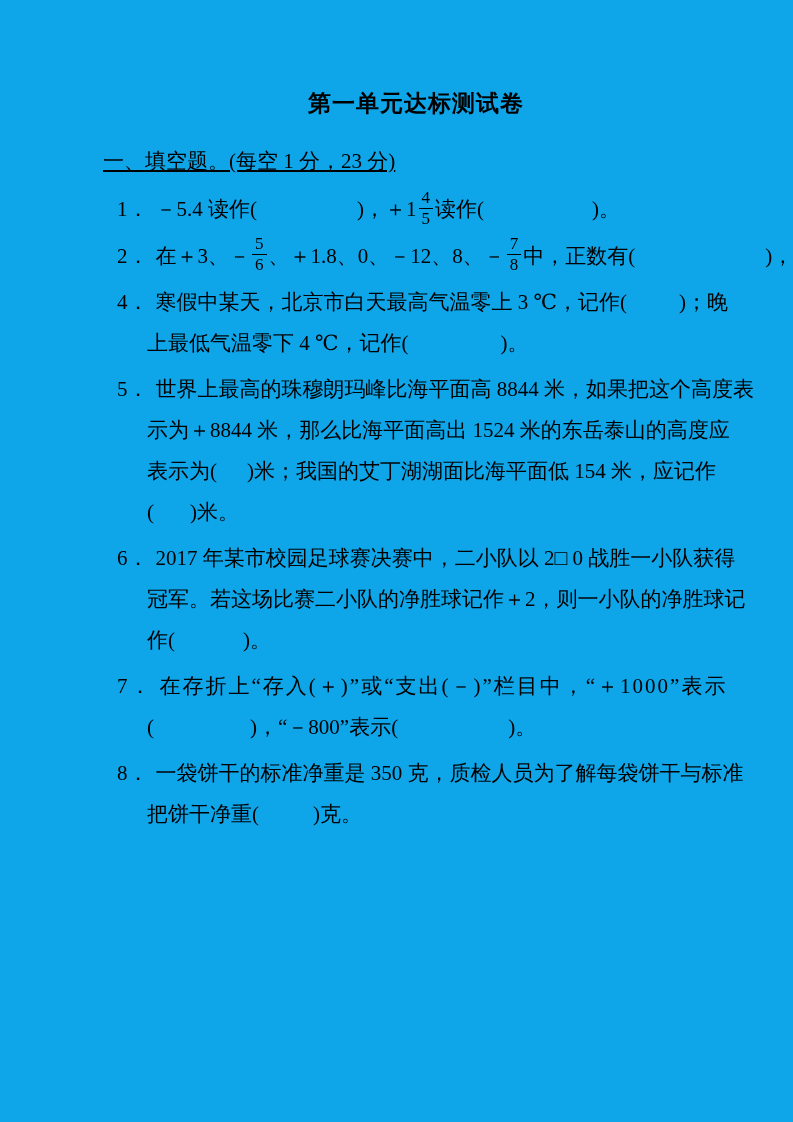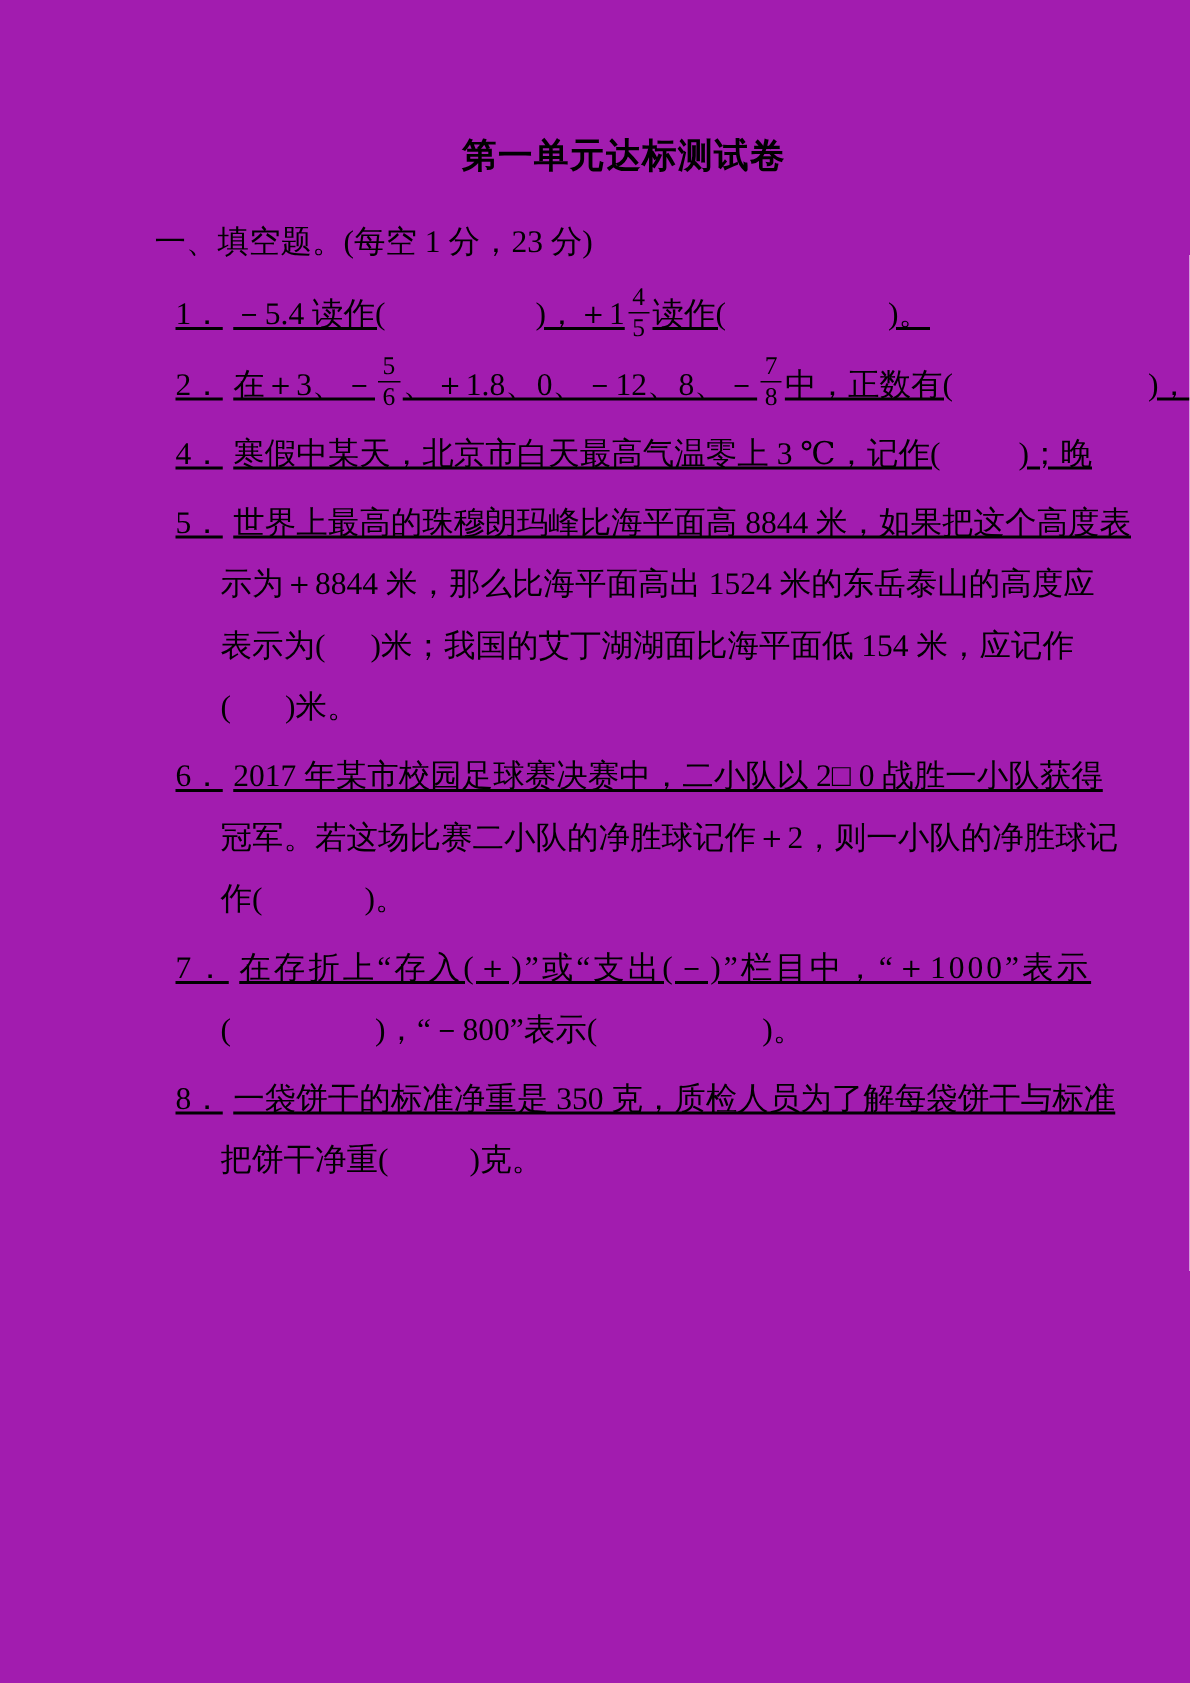--- a/index.html
+++ b/index.html
@@ -8,43 +8,44 @@
     background: #ffffff;
     color: #000000;
     font-family: "Liberation Serif", "DejaVu Serif", serif;
   }
   .page {
     position: relative;
     width: 793px;
     height: 1122px;
     box-sizing: border-box;
     padding: 88px 64px 0 103px;
-    background: #a21caf;
+    background: #0ea5e9;
     overflow: hidden;
   }
   .title {
     margin: 0 0 26px 0;
     font-size: 23px;
     font-weight: 700;
     text-align: center;
     letter-spacing: 1px;
   }
   .section-heading {
     font-size: 21px;
     line-height: 32px;
     margin: 0 0 12px 0;
+    text-decoration: underline;
   }
   .question { margin: 0 0 5px 0; }
   .line {
     font-size: 21px;
     line-height: 41px;
     padding-left: 44px;
     white-space: nowrap;
   }
-  .line.first { padding-left: 14px; text-decoration: underline; }
+  .line.first { padding-left: 14px; }
   .line.spread { letter-spacing: 2px; }
   .qnum { margin-right: 7px; }
   .blank {
     display: inline-block;
     height: 2px;
     vertical-align: baseline;
   }
   .frac {
     display: inline-block;
     vertical-align: middle;
@@ -72,20 +73,21 @@
   <div class="section-heading">一、填空题。(每空 1 分，23 分)</div>
   <div id="questions">
       <div class="question">
         <div class="line first"><span class="qnum">1．</span><span class="run">－5.4 读作(</span><span class="blank" style="width: 100px;"></span><span class="run">)，＋1</span><span class="frac"><span class="fnum">4</span><span class="fden">5</span></span><span class="run">读作(</span><span class="blank" style="width: 108px;"></span><span class="run">)。</span></div>
       </div>
       <div class="question">
         <div class="line first"><span class="qnum">2．</span><span class="run">在＋3、－</span><span class="frac"><span class="fnum">5</span><span class="fden">6</span></span><span class="run">、＋1.8、0、－12、8、－</span><span class="frac"><span class="fnum">7</span><span class="fden">8</span></span><span class="run">中，正数有(</span><span class="blank" style="width: 130px;"></span><span class="run">)，</span></div>
       </div>
       <div class="question">
         <div class="line first"><span class="qnum">4．</span><span class="run">寒假中某天，北京市白天最高气温零上 3 ℃，记作(</span><span class="blank" style="width: 52px;"></span><span class="run">)；晚</span></div>
+        <div class="line cont"><span class="run">上最低气温零下 4 ℃，记作(</span><span class="blank" style="width: 92px;"></span><span class="run">)。</span></div>
       </div>
       <div class="question">
         <div class="line first"><span class="qnum">5．</span><span class="run">世界上最高的珠穆朗玛峰比海平面高 8844 米，如果把这个高度表</span></div>
         <div class="line cont"><span class="run">示为＋8844 米，那么比海平面高出 1524 米的东岳泰山的高度应</span></div>
         <div class="line cont"><span class="run">表示为(</span><span class="blank" style="width: 30px;"></span><span class="run">)米；我国的艾丁湖湖面比海平面低 154 米，应记作</span></div>
         <div class="line cont"><span class="run">(</span><span class="blank" style="width: 36px;"></span><span class="run">)米。</span></div>
       </div>
       <div class="question">
         <div class="line first"><span class="qnum">6．</span><span class="run">2017 年某市校园足球赛决赛中，二小队以 2□ 0 战胜一小队获得</span></div>
         <div class="line cont"><span class="run">冠军。若这场比赛二小队的净胜球记作＋2，则一小队的净胜球记</span></div>

